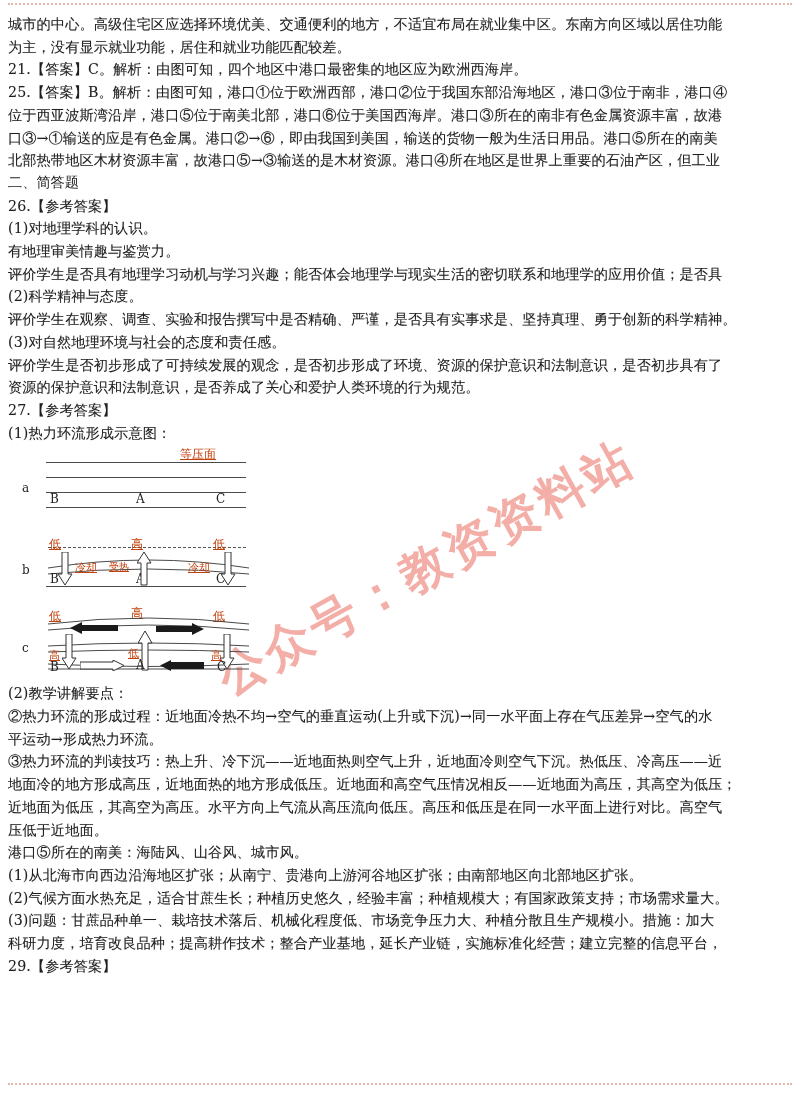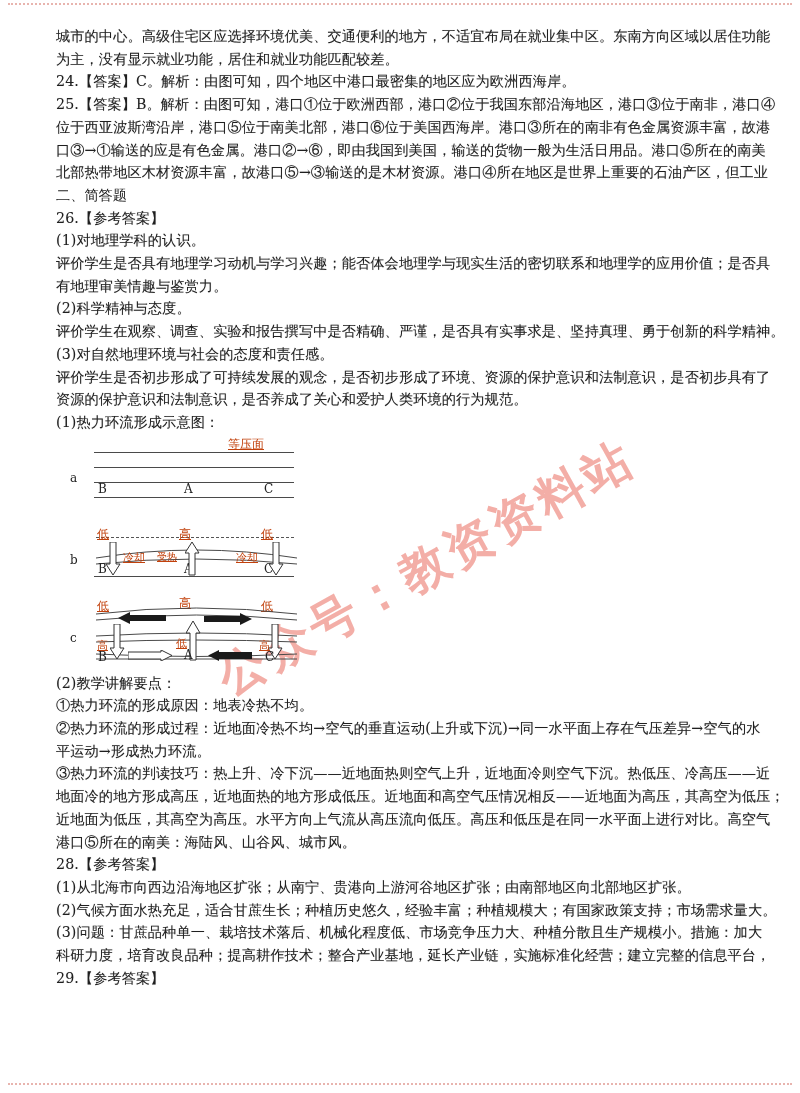--- a/index.html
+++ b/index.html
@@ -20,37 +20,36 @@
   .rule-top{
     position:absolute;left:8px;right:8px;top:3px;
     height:0;border-top:2px dotted #e8b4ae;
   }
   .rule-bottom{
     position:absolute;left:8px;right:8px;bottom:8px;
     height:0;border-top:2px dotted #e8b4ae;
   }
   .content{
     position:relative;
-    padding-top:25px;
+    padding-top:13px;
     z-index:3;
-    margin-left:48px;
   }
   
   .ln{
     font-size:14.2px;
     line-height:22.7px;
     letter-spacing:0.1px;
     text-align:justify;
     text-justify:inter-ideograph;
     white-space:normal;
     color:#1f1f1f;
     margin:0;
     text-shadow:0 0 0.7px rgba(60,60,60,0.35);
   }
-  .sec{font-size:14.2px;line-height:22.7px;margin:0;}
+  .sec{font-size:14.2px;line-height:22.7px;margin:0;font-family:Liberation Mono, monospace;}
   
   .figwrap{
     position:relative;
     margin:4px 0 2px 0;
     height:232px;
     z-index:3;
   }
   .figlabel{
     position:absolute;
     font-size:12px;
@@ -91,37 +90,38 @@
   <div class="rule-bottom"></div>
 
   <div class="wm">
     <span>公众号：教资资料站</span>
   </div>
 
   <div class="content">
 
     <p class="ln">城市的中心。高级住宅区应选择环境优美、交通便利的地方，不适宜布局在就业集中区。东南方向区域以居住功能</p>
     <p class="ln">为主，没有显示就业功能，居住和就业功能匹配较差。</p>
-    <p class="ln">24.【答案】C。解析：由图可知，四个地区中港口最密集的地区应为欧洲西海岸。</p>
+    <p class="ln">21.【答案】C。解析：由图可知，四个地区中港口最密集的地区应为欧洲西海岸。</p>
     <p class="ln">25.【答案】B。解析：由图可知，港口①位于欧洲西部，港口②位于我国东部沿海地区，港口③位于南非，港口④</p>
     <p class="ln">位于西亚波斯湾沿岸，港口⑤位于南美北部，港口⑥位于美国西海岸。港口③所在的南非有色金属资源丰富，故港</p>
     <p class="ln">口③→①输送的应是有色金属。港口②→⑥，即由我国到美国，输送的货物一般为生活日用品。港口⑤所在的南美</p>
     <p class="ln">北部热带地区木材资源丰富，故港口⑤→③输送的是木材资源。港口④所在地区是世界上重要的石油产区，但工业</p>
 
     <p class="sec">二、简答题</p>
     <p class="ln">26.【参考答案】</p>
     <p class="ln">(1)对地理学科的认识。</p>
+    <p class="ln">有地理审美情趣与鉴赏力。</p>
     <p class="ln">评价学生是否具有地理学习动机与学习兴趣；能否体会地理学与现实生活的密切联系和地理学的应用价值；是否具</p>
-    <p class="ln">有地理审美情趣与鉴赏力。</p>
     <p class="ln">(2)科学精神与态度。</p>
     <p class="ln">评价学生在观察、调查、实验和报告撰写中是否精确、严谨，是否具有实事求是、坚持真理、勇于创新的科学精神。</p>
     <p class="ln">(3)对自然地理环境与社会的态度和责任感。</p>
     <p class="ln">评价学生是否初步形成了可持续发展的观念，是否初步形成了环境、资源的保护意识和法制意识，是否初步具有了</p>
     <p class="ln">资源的保护意识和法制意识，是否养成了关心和爱护人类环境的行为规范。</p>
 
+    <p class="ln">27.【参考答案】</p>
     <p class="ln">(1)热力环流形成示意图：</p>
 
     <div class="figwrap">
 
       <div class="figlabel" style="left:14px;top:33px;">a</div>
       <div class="cn" style="left:172px;top:-2px;">等压面</div>
       <div class="hline" style="left:38px;top:14px;width:200px;"></div>
       <div class="hline" style="left:38px;top:29px;width:200px;"></div>
       <div class="hline" style="left:38px;top:44px;width:200px;"></div>
       <div class="hline" style="left:38px;top:59px;width:200px;"></div>
@@ -198,29 +198,28 @@
       <svg style="position:absolute;left:152px;top:212px;" width="44" height="11">
         <path d="M0,5.5 L11,0 L11,2 L44,2 L44,9 L11,9 L11,11 Z" fill="#1a1a1a"></path>
       </svg>
 
       <div class="pt" style="left:42px;top:212px;">B</div>
       <div class="pt" style="left:128px;top:210px;">A</div>
       <div class="pt" style="left:209px;top:212px;">C</div>
     </div>
 
     <p class="ln">(2)教学讲解要点：</p>
-    <p class="ln">①热力环流的形成原因：地表冷热不均。</p>
     <p class="ln">②热力环流的形成过程：近地面冷热不均→空气的垂直运动(上升或下沉)→同一水平面上存在气压差异→空气的水</p>
     <p class="ln">平运动→形成热力环流。</p>
     <p class="ln">③热力环流的判读技巧：热上升、冷下沉——近地面热则空气上升，近地面冷则空气下沉。热低压、冷高压——近</p>
     <p class="ln">地面冷的地方形成高压，近地面热的地方形成低压。近地面和高空气压情况相反——近地面为高压，其高空为低压；</p>
     <p class="ln">近地面为低压，其高空为高压。水平方向上气流从高压流向低压。高压和低压是在同一水平面上进行对比。高空气</p>
+    <p class="ln">压低于近地面。</p>
     <p class="ln">港口⑤所在的南美：海陆风、山谷风、城市风。</p>
 
-    <p class="ln">28.【参考答案】</p>
     <p class="ln">(1)从北海市向西边沿海地区扩张；从南宁、贵港向上游河谷地区扩张；由南部地区向北部地区扩张。</p>
     <p class="ln">(2)气候方面水热充足，适合甘蔗生长；种植历史悠久，经验丰富；种植规模大；有国家政策支持；市场需求量大。</p>
     <p class="ln">(3)问题：甘蔗品种单一、栽培技术落后、机械化程度低、市场竞争压力大、种植分散且生产规模小。措施：加大</p>
     <p class="ln">科研力度，培育改良品种；提高耕作技术；整合产业基地，延长产业链，实施标准化经营；建立完整的信息平台，</p>
     <p class="ln">29.【参考答案】</p>
 
   </div>
 </div>
 
 </body></html>

